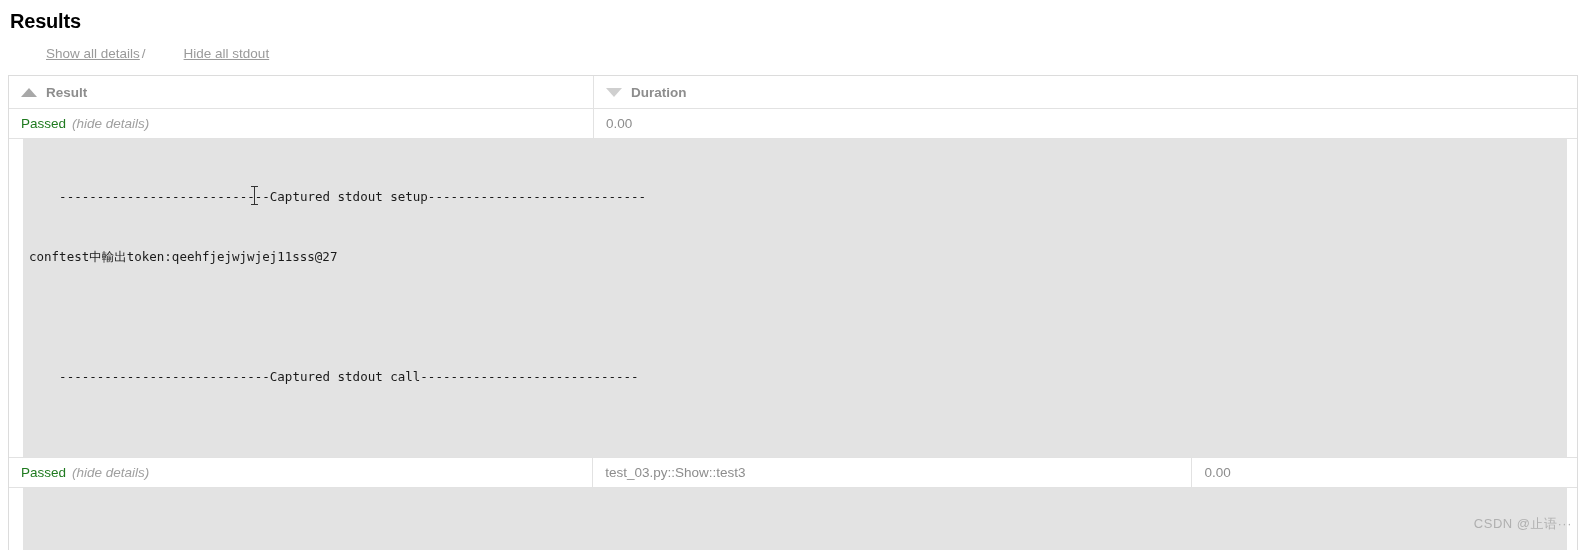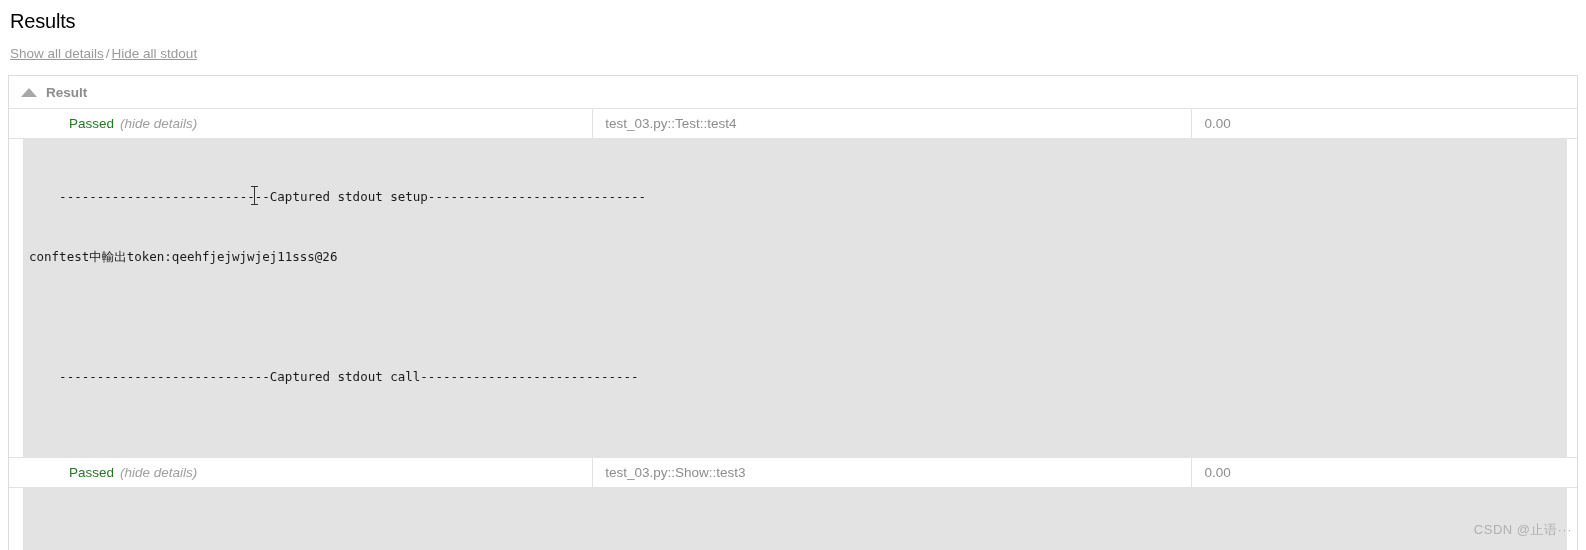--- a/index.html
+++ b/index.html
@@ -14,35 +14,36 @@
     font-family: "Liberation Sans", sans-serif;
     color: #000;
     position: relative;
   }
   .page {
     padding: 0 8px;
     box-sizing: border-box;
   }
   .page-title {
     font-size: 20px;
-    font-weight: normal;
+    font-weight: bold;
     margin: 8px 0 12px 2px;
     line-height: 26px;
     letter-spacing: -0.2px;
   }
   .detail-links {
     margin: 9px 0 0 2px;
     font-size: 13.5px;
     color: #9a9a9a;
     line-height: 16px;
   }
   .detail-links a {
     color: #9a9a9a;
     text-decoration: underline;
     cursor: pointer;
+    margin-left: 36px;
   }
   .detail-links .sep {
     color: #9a9a9a;
     padding: 0 2px;
   }
 
   .results-table {
     margin-top: 13px;
     border: 1px solid #dcdcdc;
     border-bottom: none;
@@ -98,21 +99,20 @@
   }
   .sort-desc {
     border-left: 8px solid transparent;
     border-right: 8px solid transparent;
     border-top: 9px solid #cfcfcf;
   }
 
   .status-passed {
     color: #1f7a1f;
     font-size: 13.5px;
-    margin-left: 48px;
   }
   .hide-details {
     color: #a0a0a0;
     font-style: italic;
     font-size: 13.5px;
     margin-left: 6px;
     cursor: pointer;
     text-align: center;
   }
   .test-id, .duration-val {
@@ -164,21 +164,21 @@
     left: 3px;
     top: 0;
     width: 1px;
     height: 19px;
     background: #333;
   }
 
   .watermark {
     position: absolute;
     right: 14px;
-    bottom: 11px;
+    bottom: 17px;
     font-size: 13px;
     color: #b0b0b0;
     letter-spacing: 0.5px;
     pointer-events: none;
   }
 </style>
 </head>
 <body>
 
 <div class="page">
@@ -189,38 +189,39 @@
     <a>Show all details</a><span class="sep">/</span><a>Hide all stdout</a>
   </div>
 
   <div class="results-table">
 
     <div class="row header-row">
       <div class="cell col-result">
         <span class="sort-icon sort-asc"></span>
         <span>Result</span>
       </div>
+      <div class="cell col-dur">
+        <span class="sort-icon sort-desc"></span>
+        <span>Duration</span>
+      </div>
     </div>
 
     <div class="row result-row">
       <div class="cell col-result">
         <span class="status-passed">Passed</span>
         <span class="hide-details">(hide details)</span>
       </div>
-      <div class="cell col-test">
-        <span class="test-id">test_03.py::Test::test4</span>
-      </div>
       <div class="cell col-dur">
         <span class="duration-val">0.00</span>
       </div>
     </div>
     <div class="log-row">
       <div class="log-block">
         <span class="log-line">    ----------------------------Captured stdout setup-----------------------------</span>
-        <span class="log-line">conftest中輸出token:qeehfjejwjwjej11sss@26</span>
+        <span class="log-line">conftest中輸出token:qeehfjejwjwjej11sss@27</span>
         <span class="log-gap"></span>
         <span class="log-line">    ----------------------------Captured stdout call-----------------------------</span>
         <span class="cursor-caret"><i></i></span>
       </div>
     </div>
 
     <div class="row result-row">
       <div class="cell col-result">
         <span class="status-passed">Passed</span>
         <span class="hide-details">(hide details)</span>

